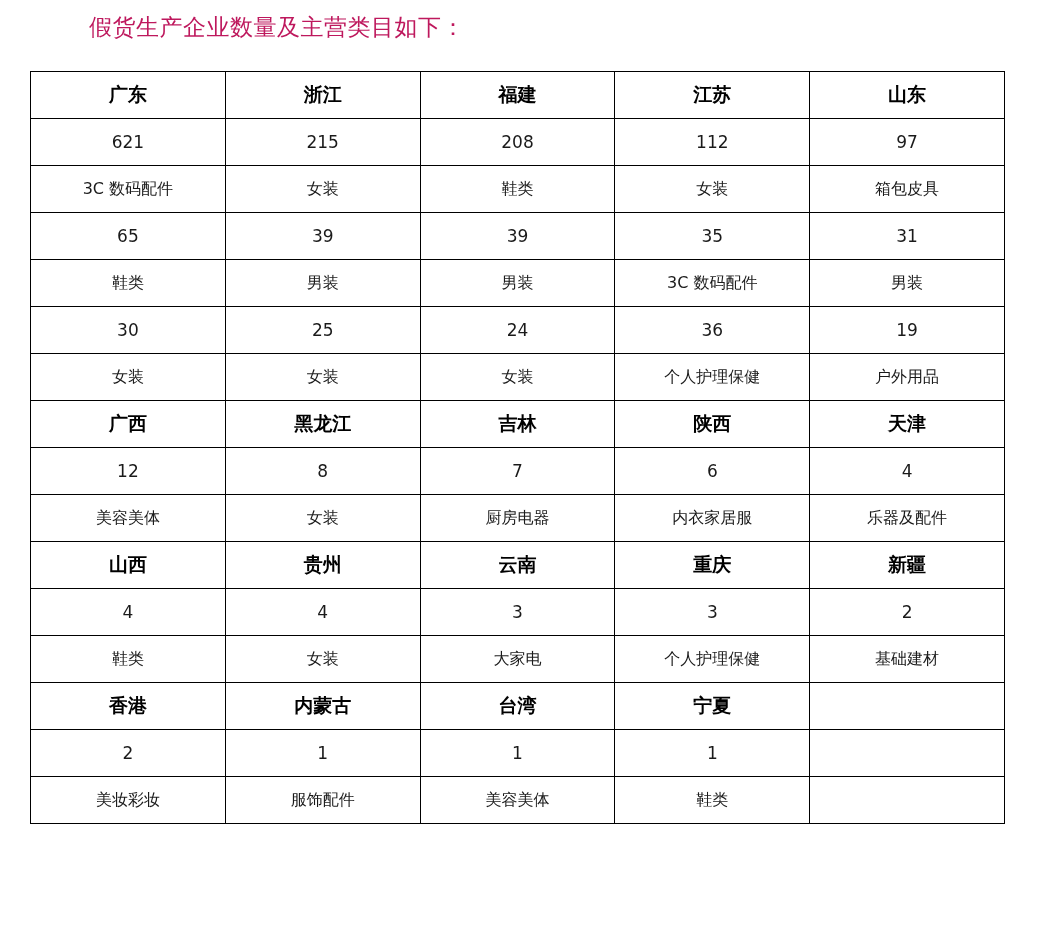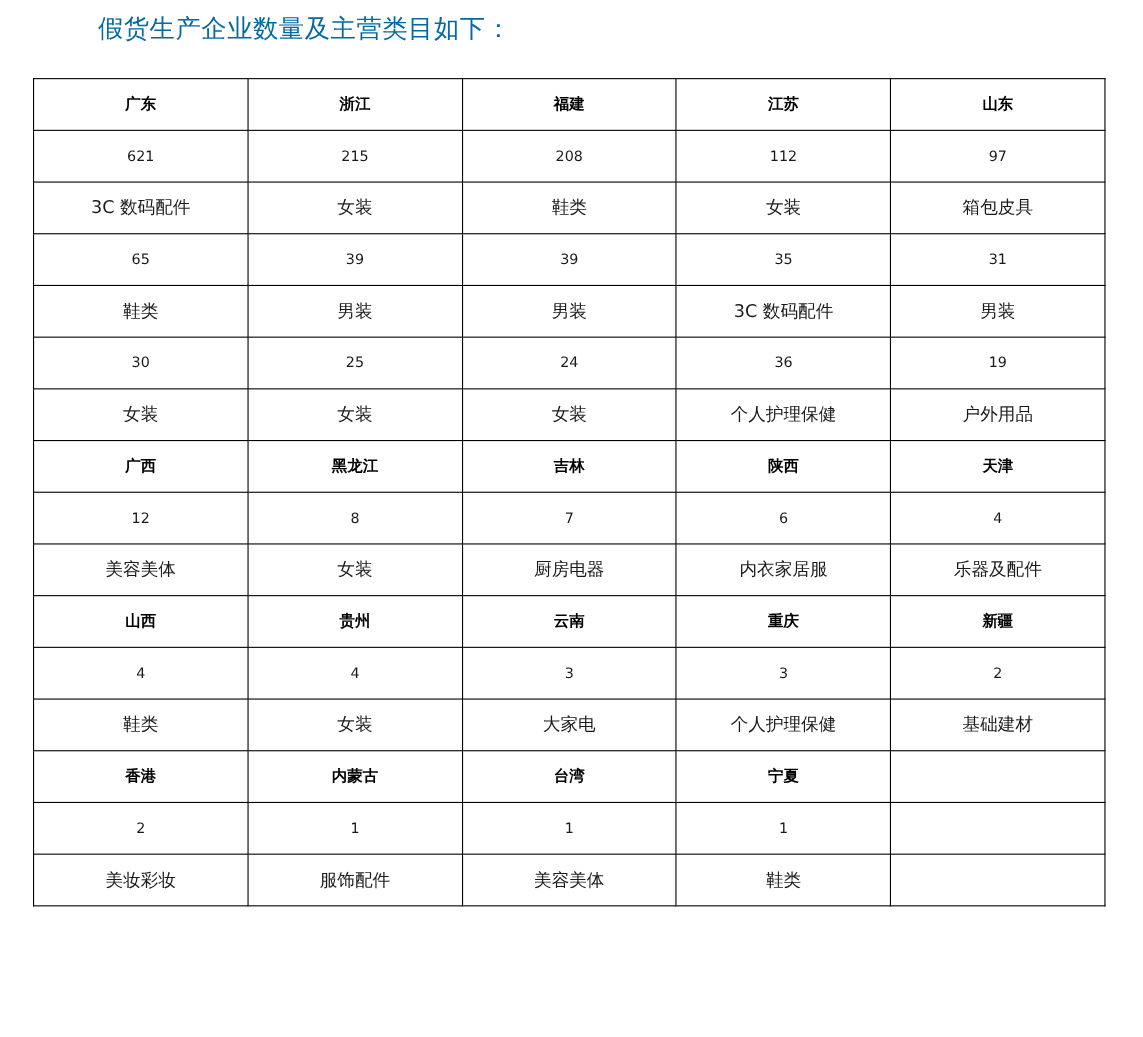--- a/index.html
+++ b/index.html
@@ -3,42 +3,42 @@
   <meta charset="utf-8">
   <style>
     html, body { margin: 0; padding: 0; background: #ffffff; }
     body {
       width: 1039px; height: 943px; position: relative; overflow: hidden;
       font-family: "DejaVu Sans", "Liberation Sans", sans-serif;
       color: #111111;
     }
     .title {
       position: absolute; left: 89px; top: 11px;
-      font-size: 23px; line-height: 32px; color: #0369a1;
+      font-size: 23px; line-height: 32px; color: #be185d;
       letter-spacing: 0.5px;
     }
     table.grid {
       position: absolute; left: 30px; top: 71px;
       border-collapse: collapse;
       table-layout: fixed;
       width: 974px;
     }
     table.grid col { width: 194.8px; }
     table.grid td {
       border: 1.5px solid #000000;
       height: 46px;
       padding: 0;
       text-align: center;
       vertical-align: middle;
       font-size: 17px;
       color: #1a1a1a;
       white-space: nowrap;
     }
-    table.grid tr.name-row td { font-weight: bold; font-size: 14px; color: #000; }
-    table.grid tr.count-row td { font-size: 13px; }
+    table.grid tr.name-row td { font-weight: bold; font-size: 19px; color: #000; }
+    table.grid tr.count-row td { font-size: 17px; }
     table.grid tr.cat-row td { font-size: 16px; }
   </style>
 </head>
 <body>
 
 <div class="title">假货生产企业数量及主营类目如下：</div>
 
 <table class="grid">
   <colgroup>
       <col>

